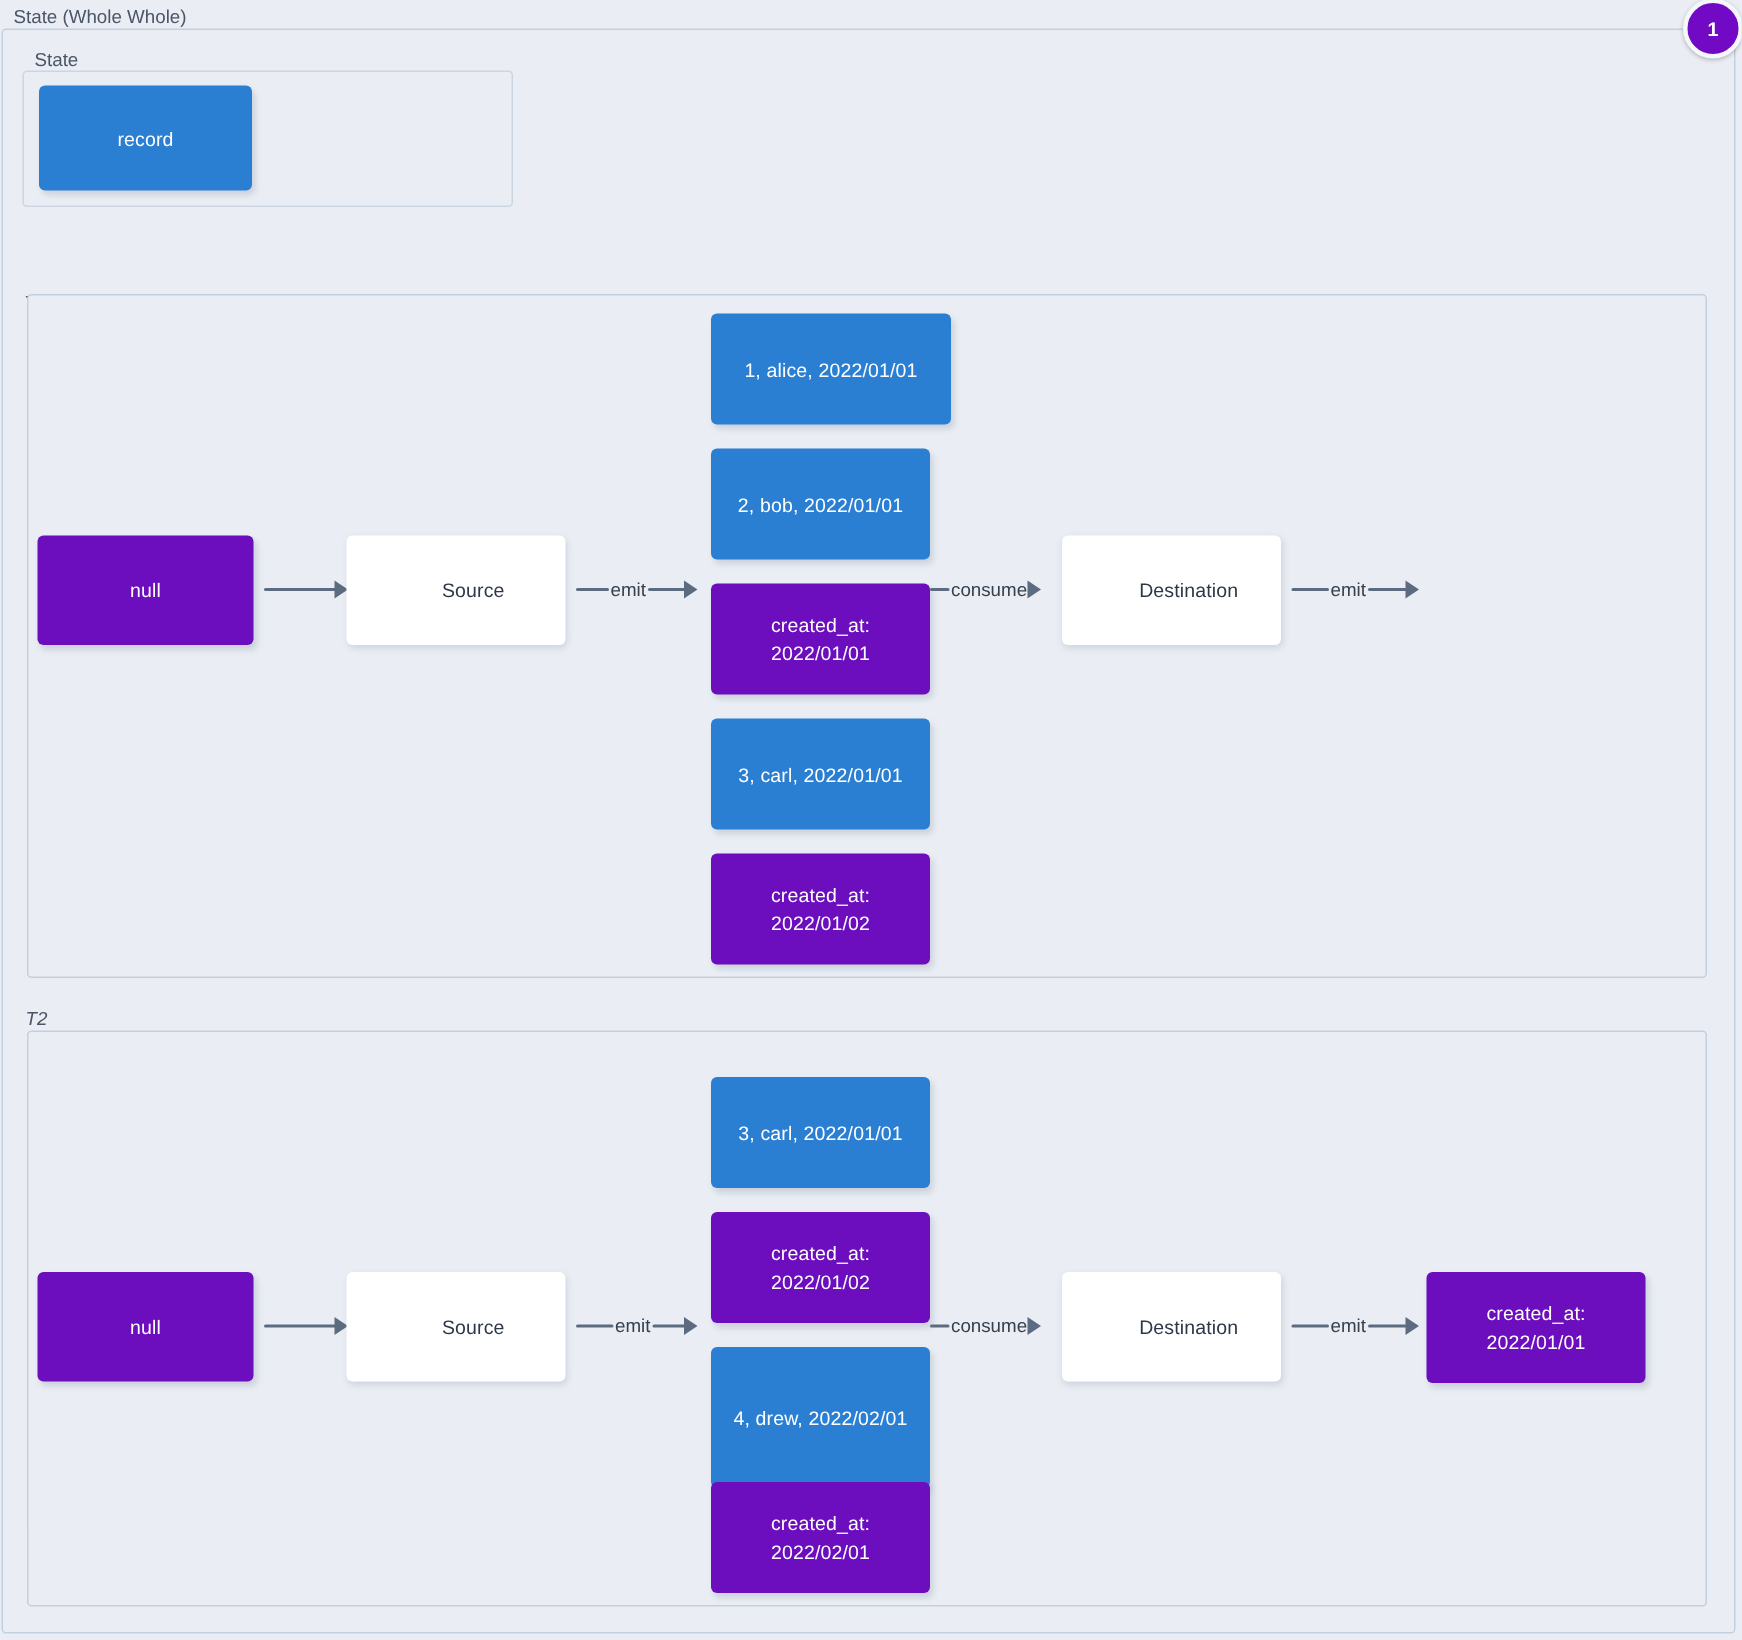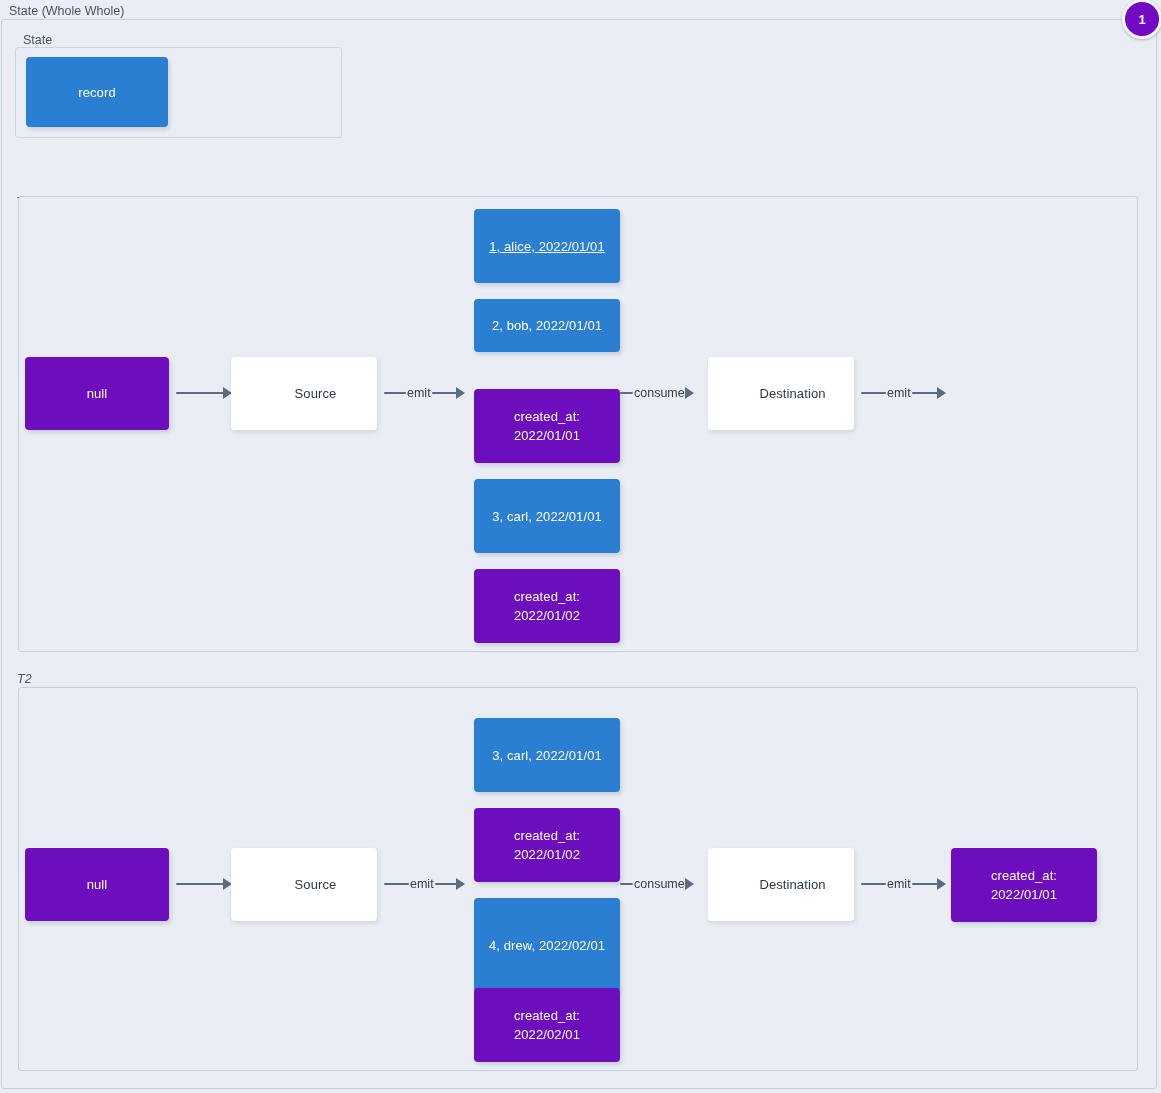--- a/index.html
+++ b/index.html
@@ -110,22 +110,22 @@
 </div>
 
 <div class="node proc" style="left:231px;top:357px;width:146px;height:73px;">Source</div>
 <div class="edge" style="left:384px;top:384px;">
   <div class="line" style="width:22px;"></div>
   <div class="lbl">emit</div>
   <div class="line" style="width:25px;"></div>
     <div class="head"></div>
 </div>
 
-<div class="node record" style="left:474px;top:209px;width:146px;height:74px;text-decoration:underline;">1, alice, 2022/01/01</div>
-<div class="node record" style="left:474px;top:299px;width:146px;height:53px;">2, bob, 2022/01/01</div>
+<div class="node record" style="left:474px;top:209px;width:160px;height:74px;">1, alice, 2022/01/01</div>
+<div class="node record" style="left:474px;top:299px;width:146px;height:74px;">2, bob, 2022/01/01</div>
 <div class="node state" style="left:474px;top:389px;width:146px;height:74px;">created_at:
 2022/01/01</div>
 <div class="node record" style="left:474px;top:479px;width:146px;height:74px;">3, carl, 2022/01/01</div>
 <div class="node state" style="left:474px;top:569px;width:146px;height:74px;">created_at:
 2022/01/02</div>
 
 <div class="edge" style="left:620px;top:384px;">
   <div class="stub"></div>
   <div class="lbl">consume</div>
   <div class="head"></div>

